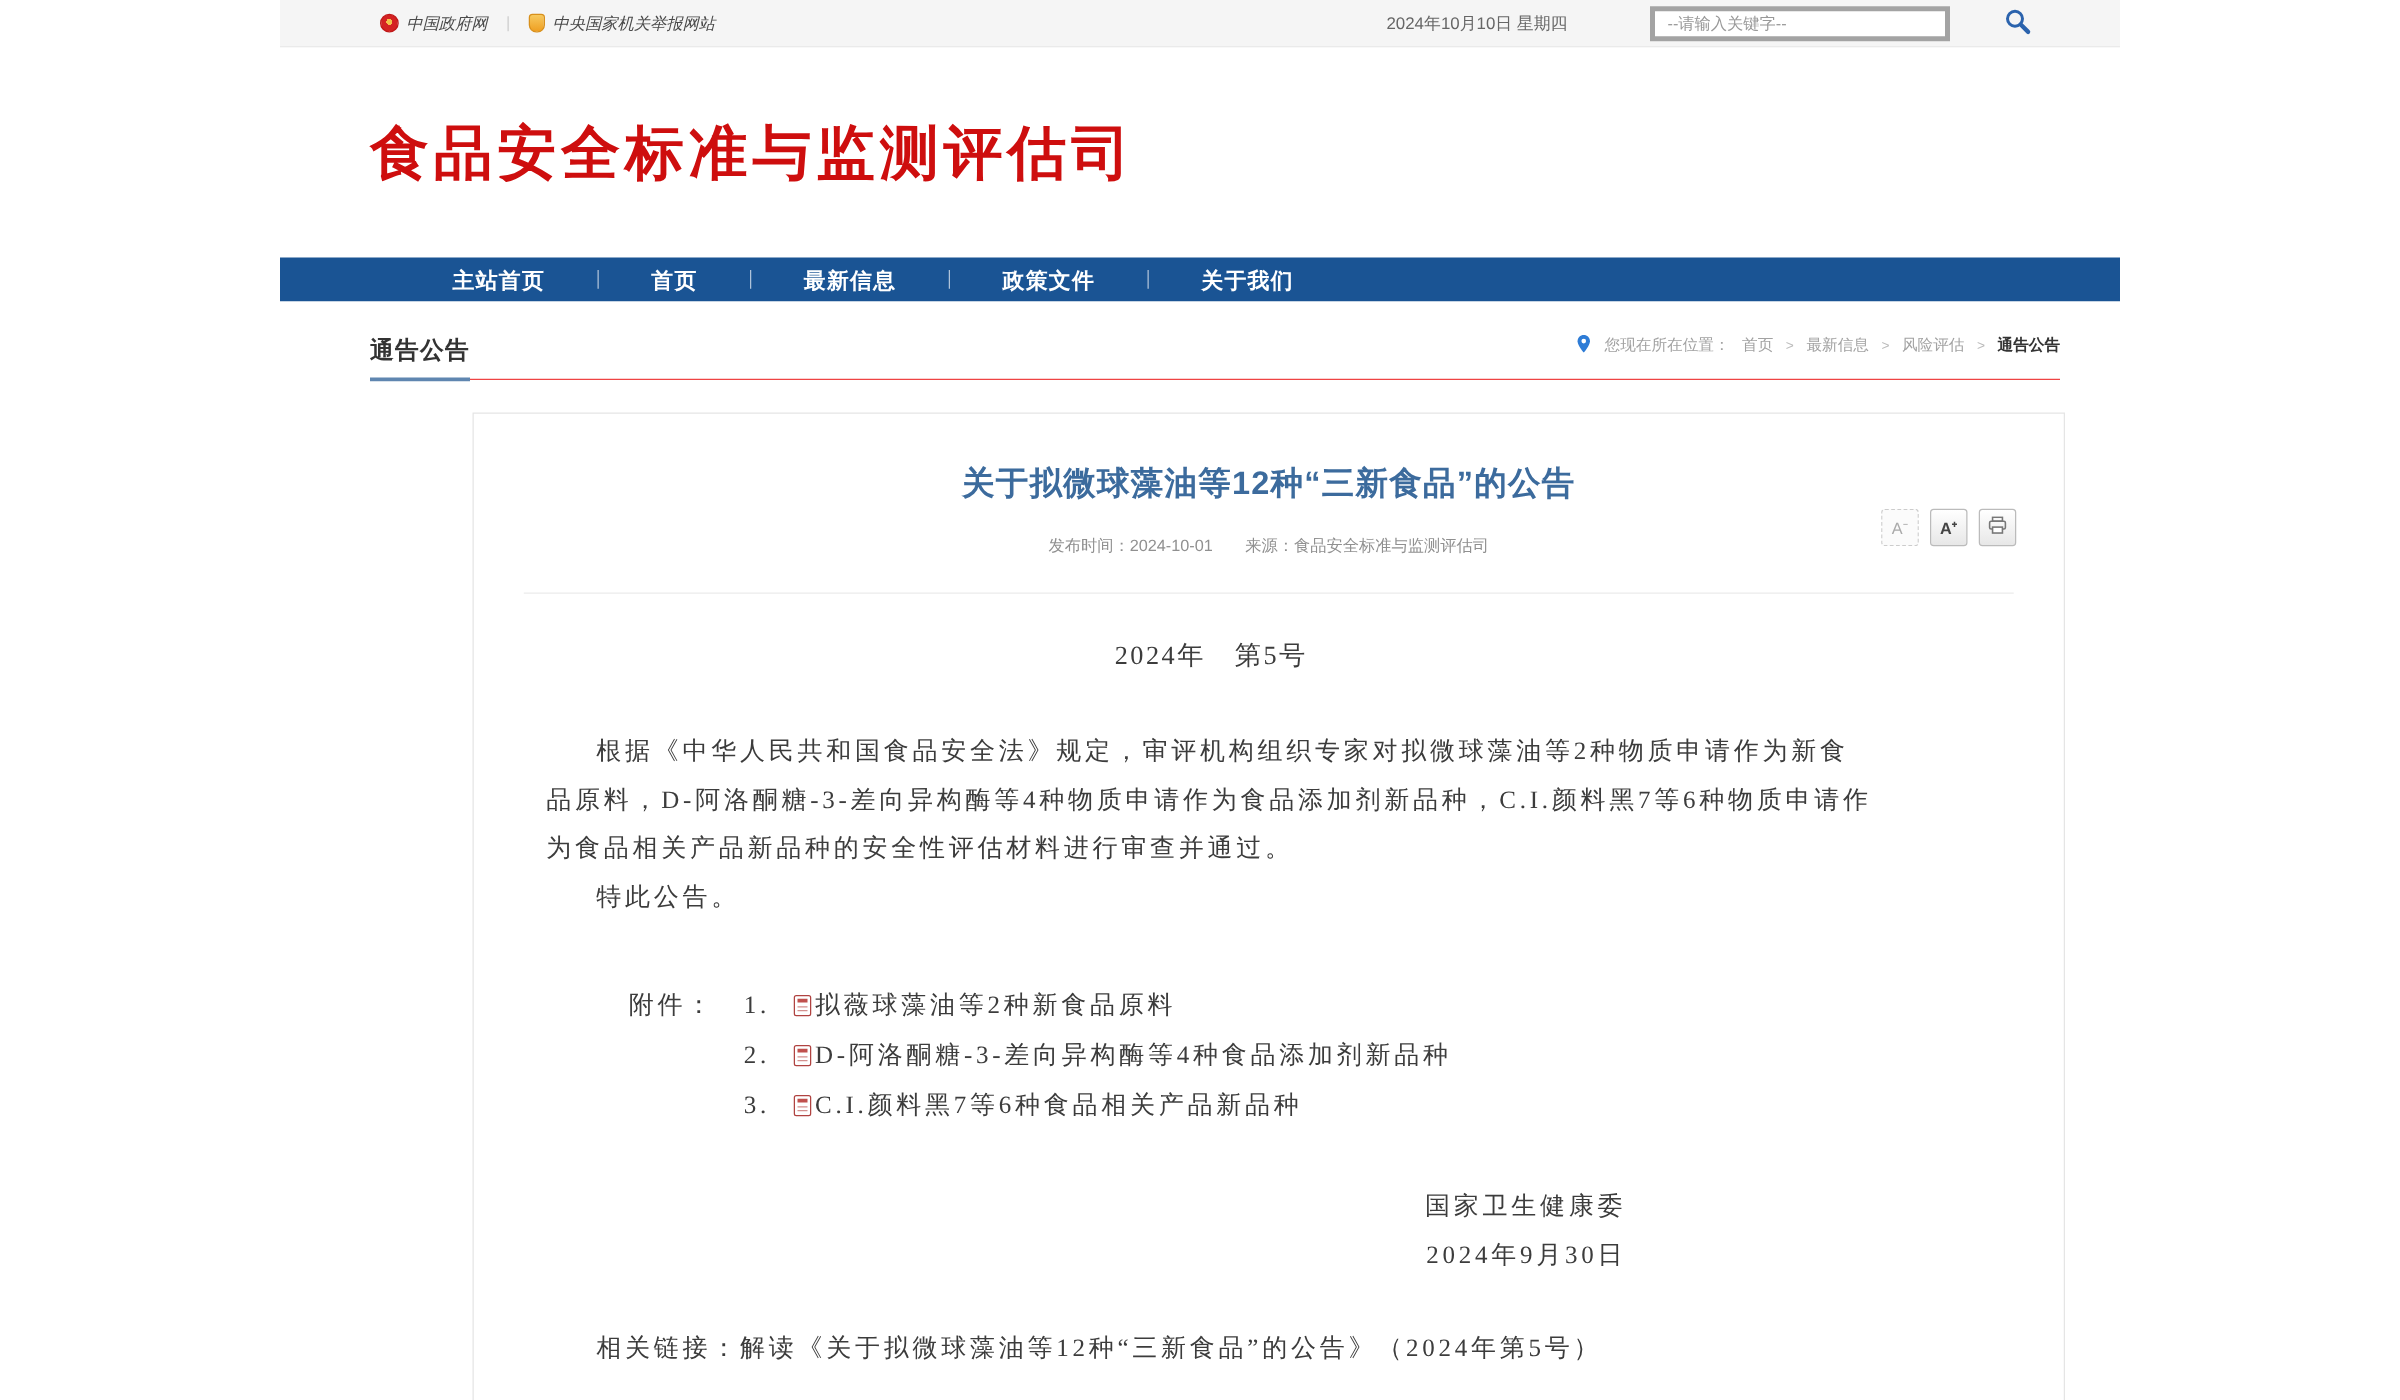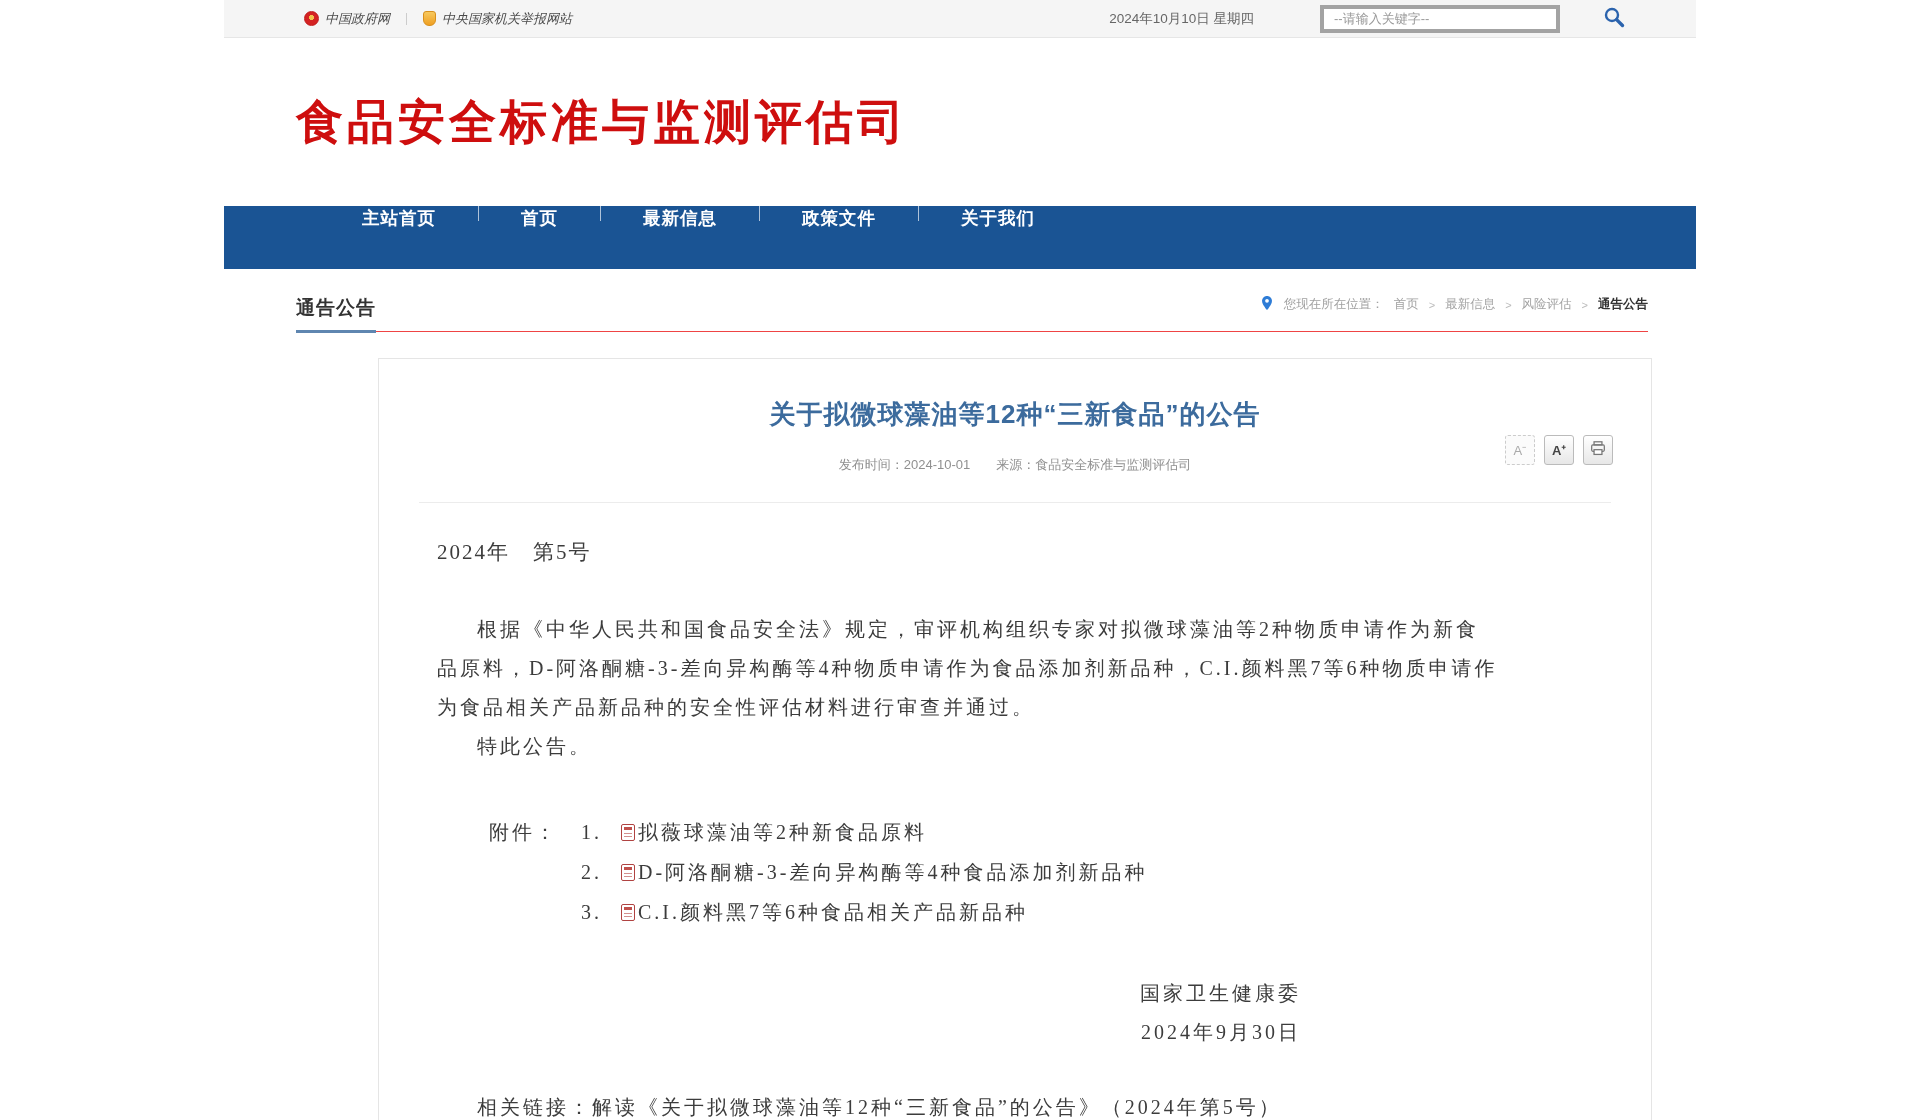--- a/index.html
+++ b/index.html
@@ -22,21 +22,21 @@
   .search-input { width:240px; height:28px; border:4px solid #a3a3a3; background:#fff; padding:0 10px;
                   font-size:13px; color:#555; outline:none; }
   .search-input::placeholder { color:#999; }
   .search-btn { background:none; border:none; cursor:pointer; margin-left:8px; display:flex; align-items:center; }
 
   
   .masthead { height:168px; display:flex; align-items:center; padding-left:72px; background:#fff; }
   .site-title { color:#ce0e0e; font-size:47px; font-weight:900; letter-spacing:4px; }
 
   
-  .nav { height:63px; background:#1a5494; display:flex; align-items:flex-start; padding-left:96px; }
+  .nav { height:35px; background:#1a5494; display:flex; align-items:center; padding-left:96px; }
   .nav-item { color:#fff; font-size:17.5px; font-weight:bold; text-decoration:none;
               padding:0 42px; letter-spacing:1px; cursor:pointer; }
   .nav-sep { width:1px; height:15px; background:rgba(255,255,255,.65); }
 
   
   .crumb-row { margin:26px 48px 0 72px; display:flex; align-items:flex-start; justify-content:space-between;
                border-bottom:1px solid #ef4444; }
   .section-title { display:inline-block; font-size:19px; font-weight:bold; color:#333;
                    padding-bottom:9px; border-bottom:3px solid #5f86b0; margin-bottom:-2px; letter-spacing:1px; }
   .crumbs { display:flex; align-items:center; gap:10px; font-size:12.5px; color:#a2a2a2; padding-bottom:12px; }
@@ -54,25 +54,25 @@
   .tool-btn { width:30px; height:30px; border-radius:3px; font-size:13px; cursor:pointer;
               display:flex; align-items:center; justify-content:center; }
   .tool-btn.minus { border:1px dashed #ccc; background:#fbfbfb; color:#aaa; }
   .tool-btn.plus  { border:1px solid #bbb; background:linear-gradient(#fff,#e7e7e7); color:#444; font-weight:bold; }
   .tool-btn.print { border:1px solid #bbb; background:linear-gradient(#fff,#e7e7e7); }
   .card-divider { border-bottom:1px solid #ececec; margin-top:28px; }
 
   
   .body-serif { font-family:"Liberation Serif", serif; color:#3c3c3c; font-size:20px;
                 letter-spacing:3px; line-height:39px; padding:0 110px 0 18px; }
-  .issue { font-size:21px; margin-top:30px; letter-spacing:2px; }
+  .issue { text-align:center; font-size:21px; margin-top:30px; letter-spacing:2px; }
   .para { margin-top:38px; text-indent:2em; }
   .closing { text-indent:2em; }
   .attachments { margin-top:46px; margin-left:2.6em; }
-  .att-row { display:flex; align-items:center; line-height:40px; }
+  .att-row { display:flex; align-items:center; line-height:40px;margin-left:14px; }
   .att-label { width:92px; }
   .att-num { width:40px; }
   .doc-icon { display:inline-block; width:14px; height:17px; background:#fff; border:1px solid #b04341;
               border-radius:2px; position:relative; margin-right:3px; flex:0 0 auto; }
   .doc-icon::before { content:""; position:absolute; left:2px; top:2px; right:2px; height:3px; background:#c0504d; }
   .doc-icon::after  { content:""; position:absolute; left:2px; top:8px; right:2px; height:1px;
                       background:#d3908e; box-shadow:0 3px 0 #d3908e; }
   .att-text { color:#3c3c3c; text-decoration:none; cursor:pointer; }
   .signature { margin-top:42px; text-align:right; padding-right:200px; line-height:39px; }
   .related { margin-top:36px; text-indent:2em; }

